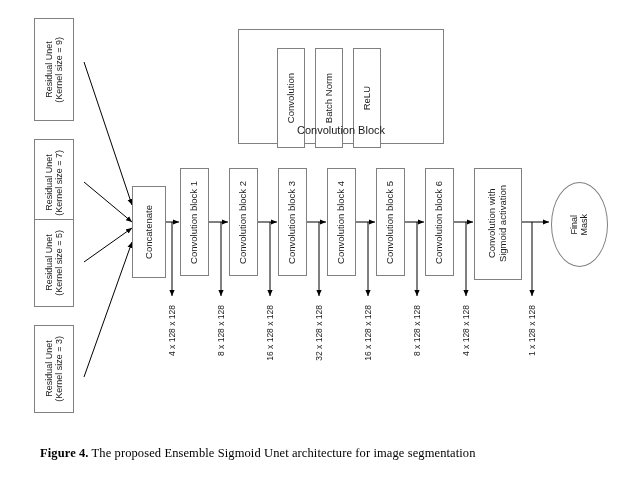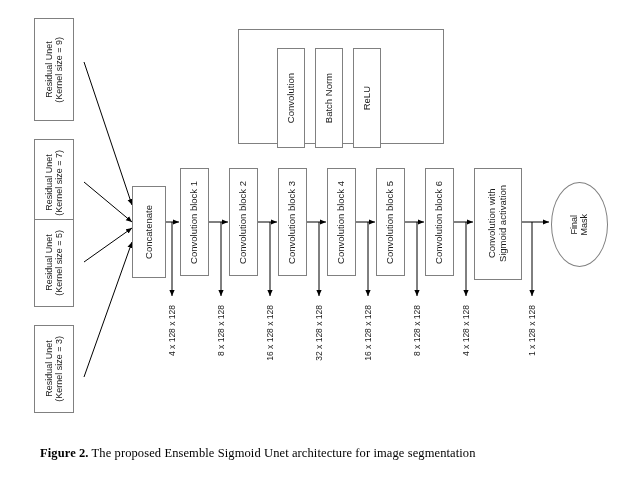--- a/index.html
+++ b/index.html
@@ -100,20 +100,21 @@
   <div id="inset">
     <div class="sub" style="left:38px;top:18px;width:28px;height:100px;">
       <span class="vlabel">Convolution</span>
     </div>
     <div class="sub" style="left:76px;top:18px;width:28px;height:100px;">
       <span class="vlabel">Batch Norm</span>
     </div>
     <div class="sub" style="left:114px;top:18px;width:28px;height:100px;">
       <span class="vlabel">ReLU</span>
     </div>
+    <div id="inset-caption">Convolution Block</div>
   </div>
 
   <div class="box pipe" style="left:132px;top:186px;width:34px;height:92px;">
     <span class="vlabel">Concatenate</span>
   </div>
 
   <div class="box pipe" style="left:180px;top:168px;width:29px;height:108px;">
     <span class="vlabel">Convolution block 1</span>
   </div>
   <div class="box pipe" style="left:229px;top:168px;width:29px;height:108px;">
@@ -147,17 +148,17 @@
   <div class="dim" style="left:167px;top:305px;">4 x 128 x 128</div>
   <div class="dim" style="left:216px;top:305px;">8 x 128 x 128</div>
   <div class="dim" style="left:265px;top:305px;">16 x 128 x 128</div>
   <div class="dim" style="left:314px;top:305px;">32 x 128 x 128</div>
   <div class="dim" style="left:363px;top:305px;">16 x 128 x 128</div>
   <div class="dim" style="left:412px;top:305px;">8 x 128 x 128</div>
   <div class="dim" style="left:461px;top:305px;">4 x 128 x 128</div>
   <div class="dim" style="left:527px;top:305px;">1 x 128 x 128</div>
 
   <div id="caption">
-    <b>Figure 2.</b>
+    <b>Figure 4.</b>
     <span>The proposed Ensemble Sigmoid Unet architecture for image segmentation</span>
   </div>
 
 </div>
 
 </body></html>

